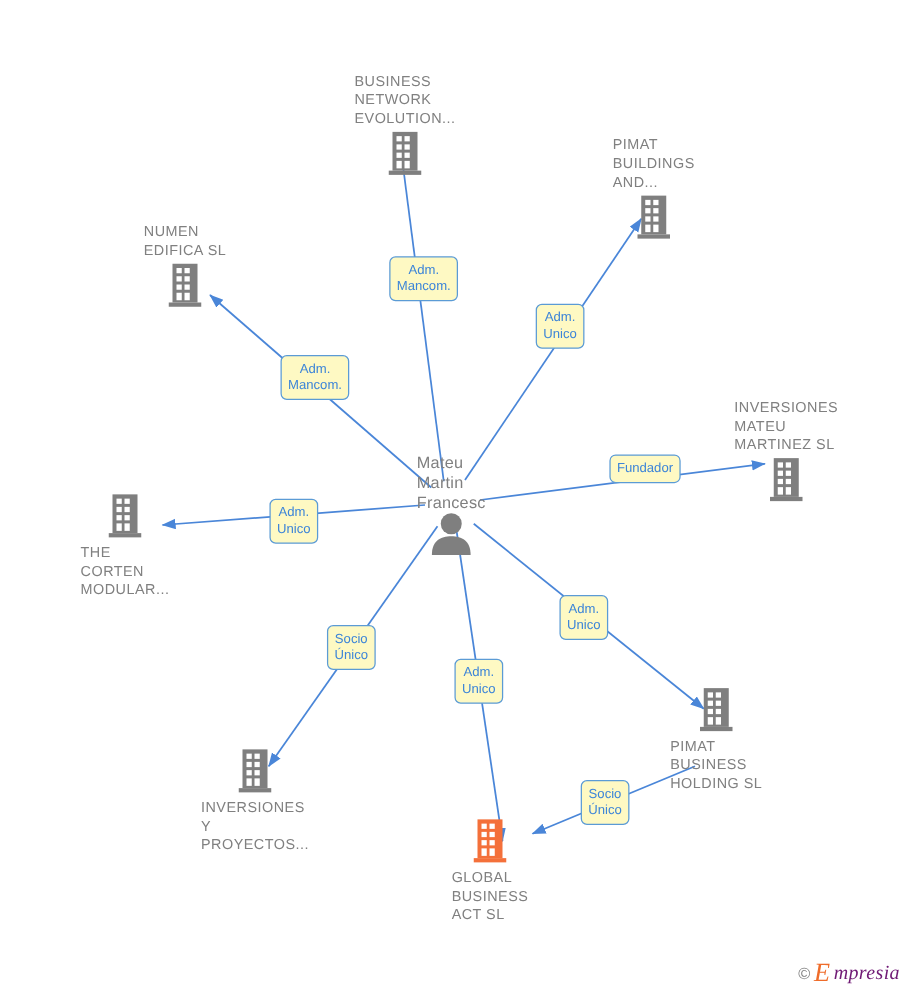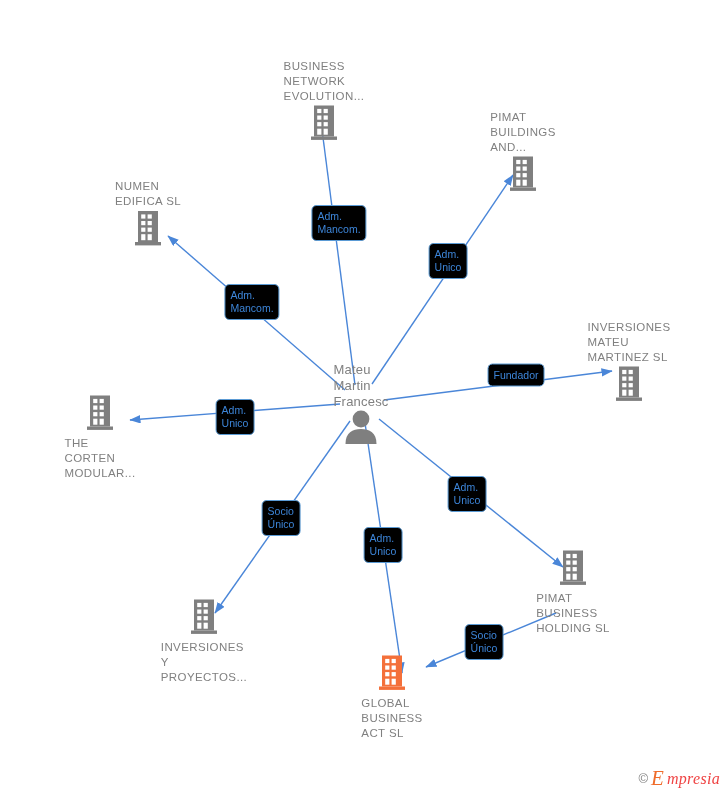--- a/index.html
+++ b/index.html
@@ -21,34 +21,34 @@
     font-family:"Liberation Sans", sans-serif;white-space:pre-line;
   }
   .node-icon{display:block;line-height:0;}
   .person-label{
     font-size:13px;line-height:16px;color:#808080;letter-spacing:.2px;
     white-space:pre-line;
   }
 
   .edge-label{
     position:absolute;transform:translate(-50%,-50%);
-    border:1px solid #5b9bd5;border-radius:5px;background:#000000;
+    border:1px solid #5b9bd5;border-radius:5px;background:#fef9c3;
     color:#3d85d8;font-size:10.5px;line-height:13px;
-    padding:4px 5px;text-align:left;white-space:pre-line;
+    padding:4px 5px;text-align:center;white-space:pre-line;
     font-family:"Liberation Sans", sans-serif;
   }
 
   #watermark{
     position:absolute;right:8px;bottom:6px;
     display:flex;align-items:center;gap:3px;
   }
   #watermark .wm-c{color:#7f7f7f;font-size:13px;}
   #watermark .wm-e{color:#ef6c2a;font-size:21px;font-style:italic;
     font-family:"Liberation Serif", serif;line-height:21px;}
-  #watermark .wm-t{color:#ef4444;font-size:16px;font-style:italic;
+  #watermark .wm-t{color:#701a75;font-size:16px;font-style:italic;
     font-family:"Liberation Serif", serif;letter-spacing:.3px;}
 </style>
 </head>
 <body>
 
 <div id="stage">
 
   <svg id="edges" viewBox="0 0 728 795" width="728" height="795">
     <defs>
       <marker id="arrow" markerWidth="9" markerHeight="9" refX="7.5" refY="3" orient="auto" markerUnits="strokeWidth">

